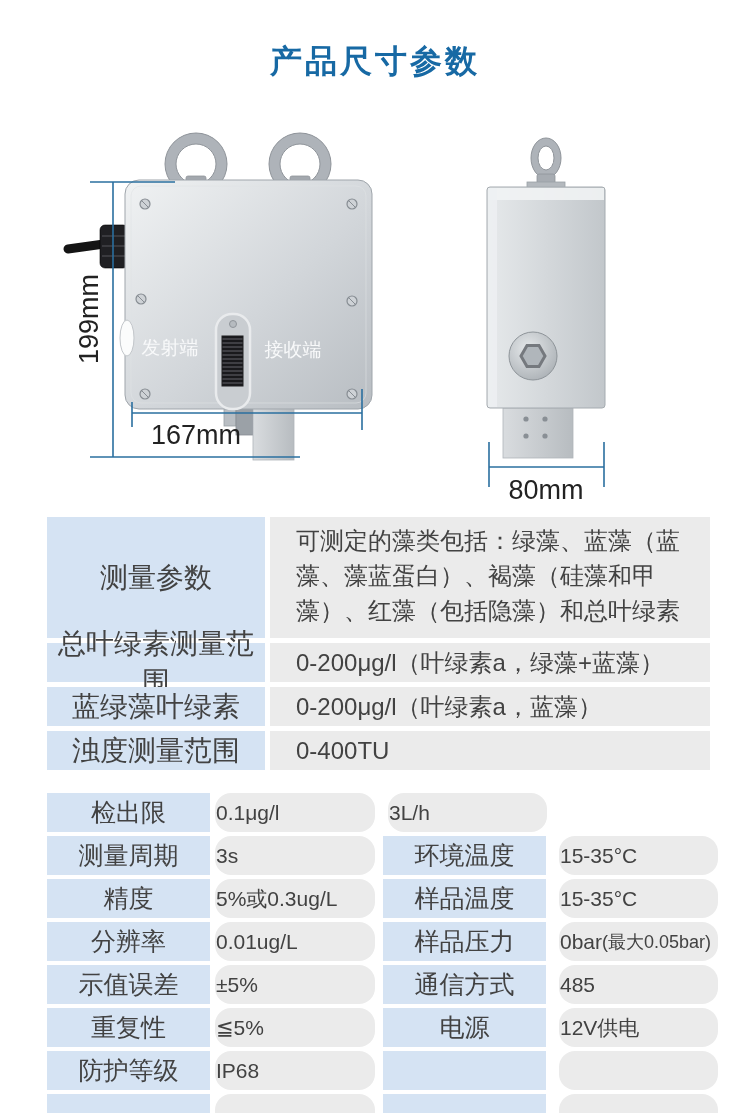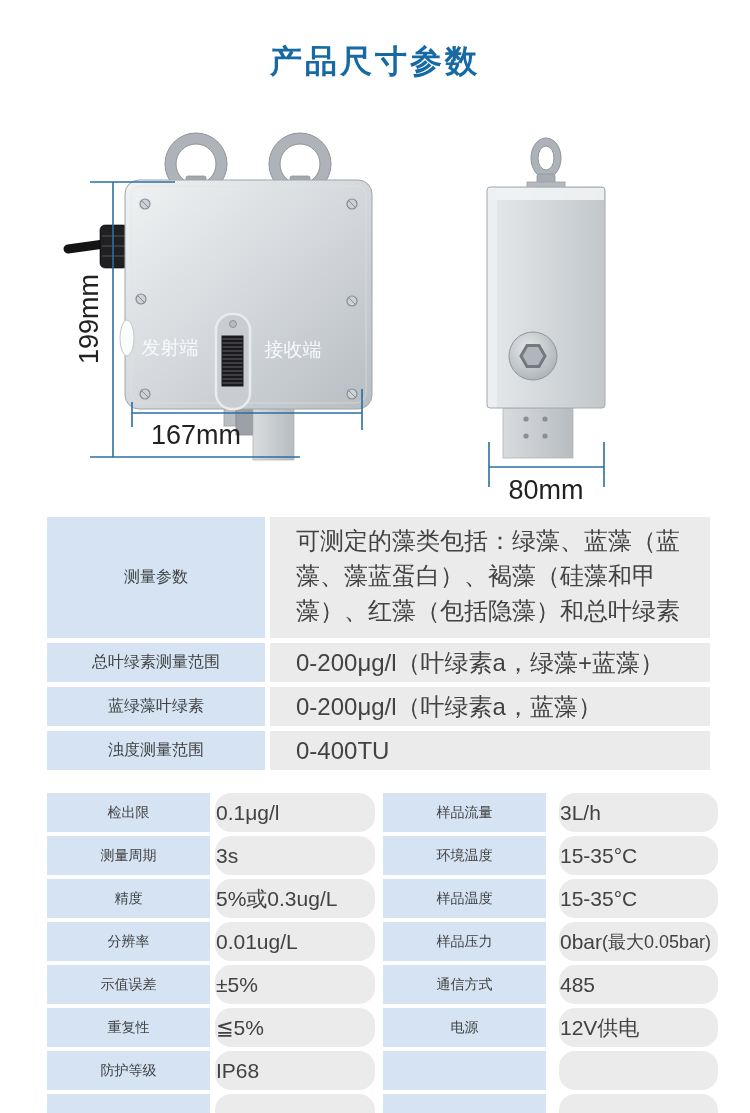--- a/index.html
+++ b/index.html
@@ -27,36 +27,36 @@
   
   .dim-line{stroke:var(--dim-blue);stroke-width:1.6;fill:none;}
   .dim-text{fill:var(--dim-text);font-size:27px;font-family:"Liberation Sans",sans-serif;}
   .dev-label{fill:#f8f9fa;font-size:19px;font-family:"Liberation Sans",sans-serif;}
 
   
   .range-table{position:absolute;top:517px;left:47px;width:663px;}
   .r-row{display:flex;margin-bottom:5px;}
   .r-label{
     width:218px;background:var(--cell-label-bg);color:var(--cell-text);
-    font-size:16px;display:flex;align-items:center;justify-content:center;
+    font-size:28px;display:flex;align-items:center;justify-content:center;
     flex-shrink:0;text-align:center;
   }
   .r-value{
     margin-left:5px;flex:1;background:var(--cell-value-bg);color:var(--cell-text);
     font-size:24px;display:flex;align-items:center;padding-left:26px;padding-right:10px;
   }
   .r-row.tall{height:121px;}
   .r-row.tall .r-value{line-height:35px;padding-top:6px;padding-bottom:6px;align-items:flex-start;}
   .r-row.short{height:39px;}
 
   
   .spec-table{position:absolute;top:793px;left:47px;width:663px;}
   .s-row{display:flex;height:39px;margin-bottom:4px;}
   .s-label{
-    background:var(--cell-label-bg);color:var(--cell-text);font-size:14px;
+    background:var(--cell-label-bg);color:var(--cell-text);font-size:25px;
     display:flex;align-items:center;justify-content:center;flex-shrink:0;
   }
   .s-value{
     background:var(--cell-value-bg);color:var(--cell-text);font-size:21px;
     display:flex;align-items:center;flex-shrink:0;padding-left:1px;white-space:nowrap;overflow:hidden;border-radius:16px;
   }
   .s-label.l1{width:163px;}
   .s-value.v1{width:160px;margin-left:5px;}
   .s-label.l2{width:163px;margin-left:8px;}
   .s-value.v2{width:159px;margin-left:13px;}
@@ -223,21 +223,20 @@
   <div class="r-row short">
     <div class="r-label">浊度测量范围</div>
     <div class="r-value">0-400TU</div>
   </div>
 </div>
 
 <div class="spec-table">
   <div class="s-row">
     <div class="s-label l1">检出限</div>
     <div class="s-value v1">0.1μg/l</div>
-    <div class="s-label l2">样品流量</div>
     <div class="s-value v2">
         <span>3L/h</span>
         <span class="small"></span>
       </div>
   </div>
   <div class="s-row">
     <div class="s-label l1">测量周期</div>
     <div class="s-value v1">3s</div>
     <div class="s-label l2">环境温度</div>
     <div class="s-value v2">

